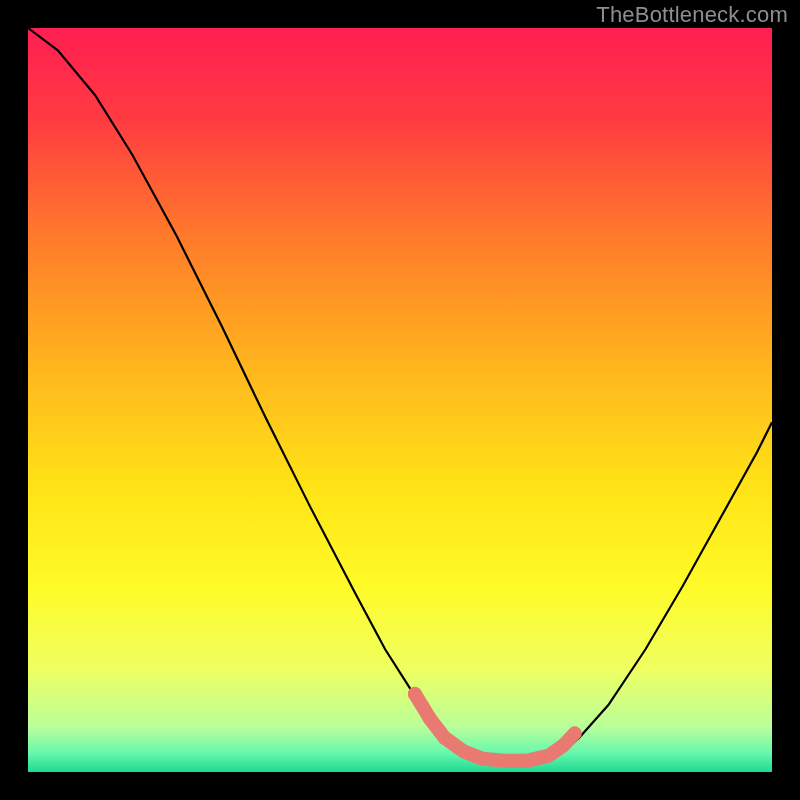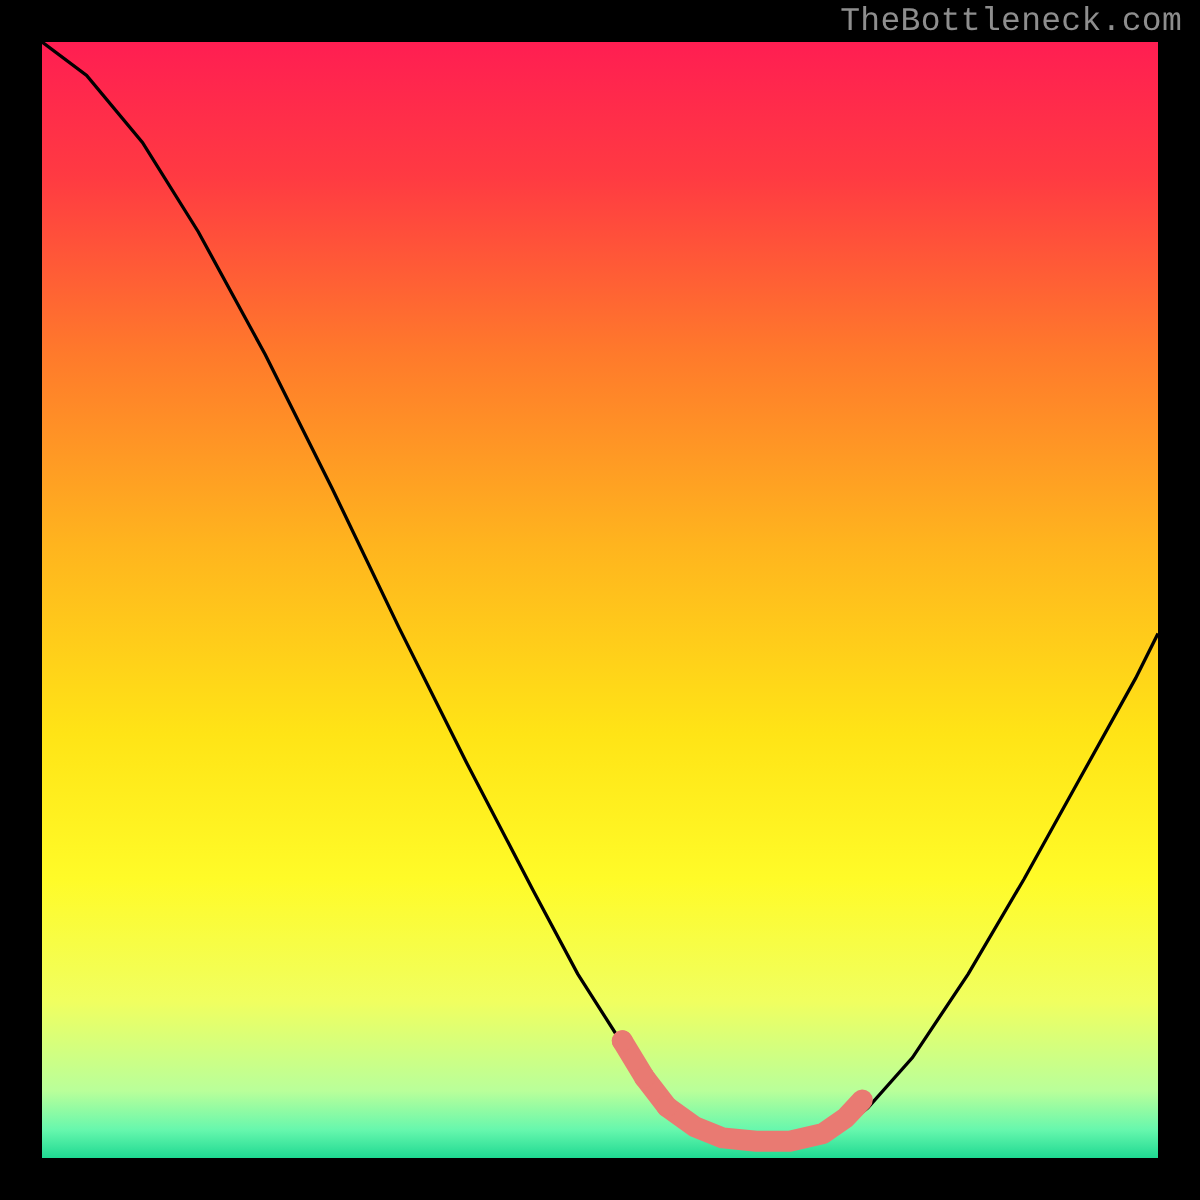--- a/index.html
+++ b/index.html
@@ -23,21 +23,21 @@
     top: 28px;
     left: 28px;
     width: 744px;
     height: 744px;
     overflow: hidden;
   }
   .watermark {
     position: absolute;
     top: 2px;
     right: 12px;
-    font-family: Liberation Mono, monospace;
+    font-family: Liberation Sans, sans-serif;
     font-size: 22px;
     color: #8e8e8e;
     letter-spacing: 0.2px;
     user-select: none;
   }
 </style>
 </head>
 <body>
 
 <div class="frame">

